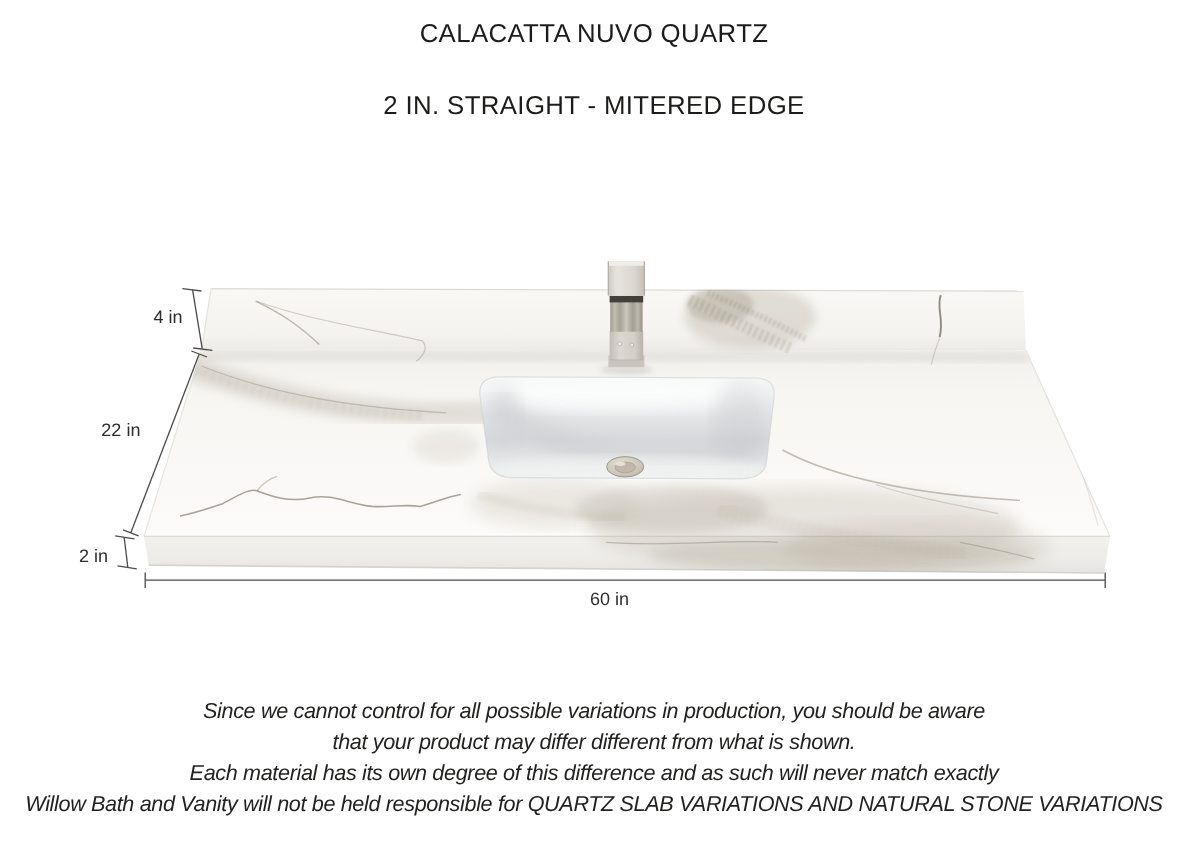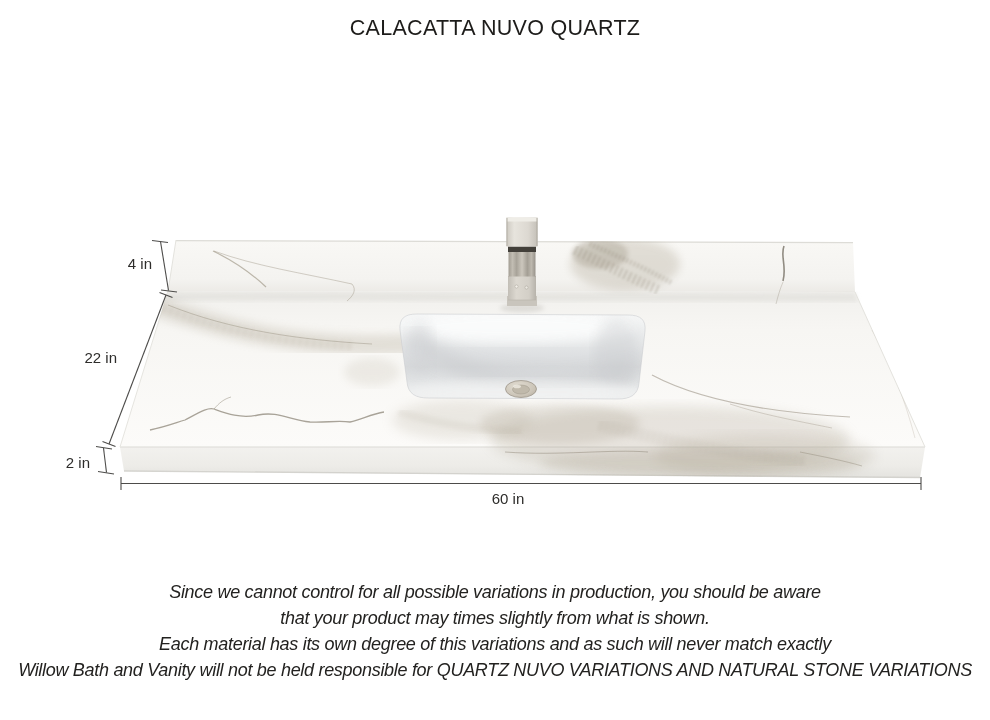--- a/index.html
+++ b/index.html
@@ -59,20 +59,21 @@
     font-size: 15px;
     fill: #2e2d2b;
   }
 </style>
 </head>
 <body>
 
 <div class="page">
 
   <div class="title">CALACATTA NUVO QUARTZ</div>
+  <div class="subtitle">2 IN. STRAIGHT - MITERED EDGE</div>
 
   <svg class="diagram-svg" width="990" height="720" viewBox="0 0 990 720">
     <defs>
       <linearGradient id="splashGrad" x1="0" y1="240" x2="0" y2="292" gradientUnits="userSpaceOnUse">
         <stop offset="0" stop-color="#f9f8f5"></stop>
         <stop offset="0.75" stop-color="#f4f3f0"></stop>
         <stop offset="1" stop-color="#eceae6"></stop>
       </linearGradient>
       <linearGradient id="deckGrad" x1="0" y1="291" x2="0" y2="447" gradientUnits="userSpaceOnUse">
         <stop offset="0" stop-color="#f1f0ed"></stop>
@@ -250,18 +251,18 @@
         <text class="dim-label" x="152" y="269" text-anchor="end">4 in</text>
         <text class="dim-label" x="117" y="363" text-anchor="end">22 in</text>
         <text class="dim-label" x="90" y="468" text-anchor="end">2 in</text>
         <text class="dim-label" x="508" y="504" text-anchor="middle">60 in</text>
       </g>
     </g>
   </svg>
 
   <div class="disclaimer">
     <div>Since we cannot control for all possible variations in production, you should be aware</div>
-    <div>that your product may times slightly from what is shown.</div>
-    <div>Each material has its own degree of this variations and as such will never match exactly</div>
-    <div>Willow Bath and Vanity will not be held responsible for QUARTZ NUVO VARIATIONS AND NATURAL STONE VARIATIONS</div>
+    <div>that your product may differ different from what is shown.</div>
+    <div>Each material has its own degree of this difference and as such will never match exactly</div>
+    <div>Willow Bath and Vanity will not be held responsible for QUARTZ SLAB VARIATIONS AND NATURAL STONE VARIATIONS</div>
   </div>
 
 </div>
 
 </body></html>

